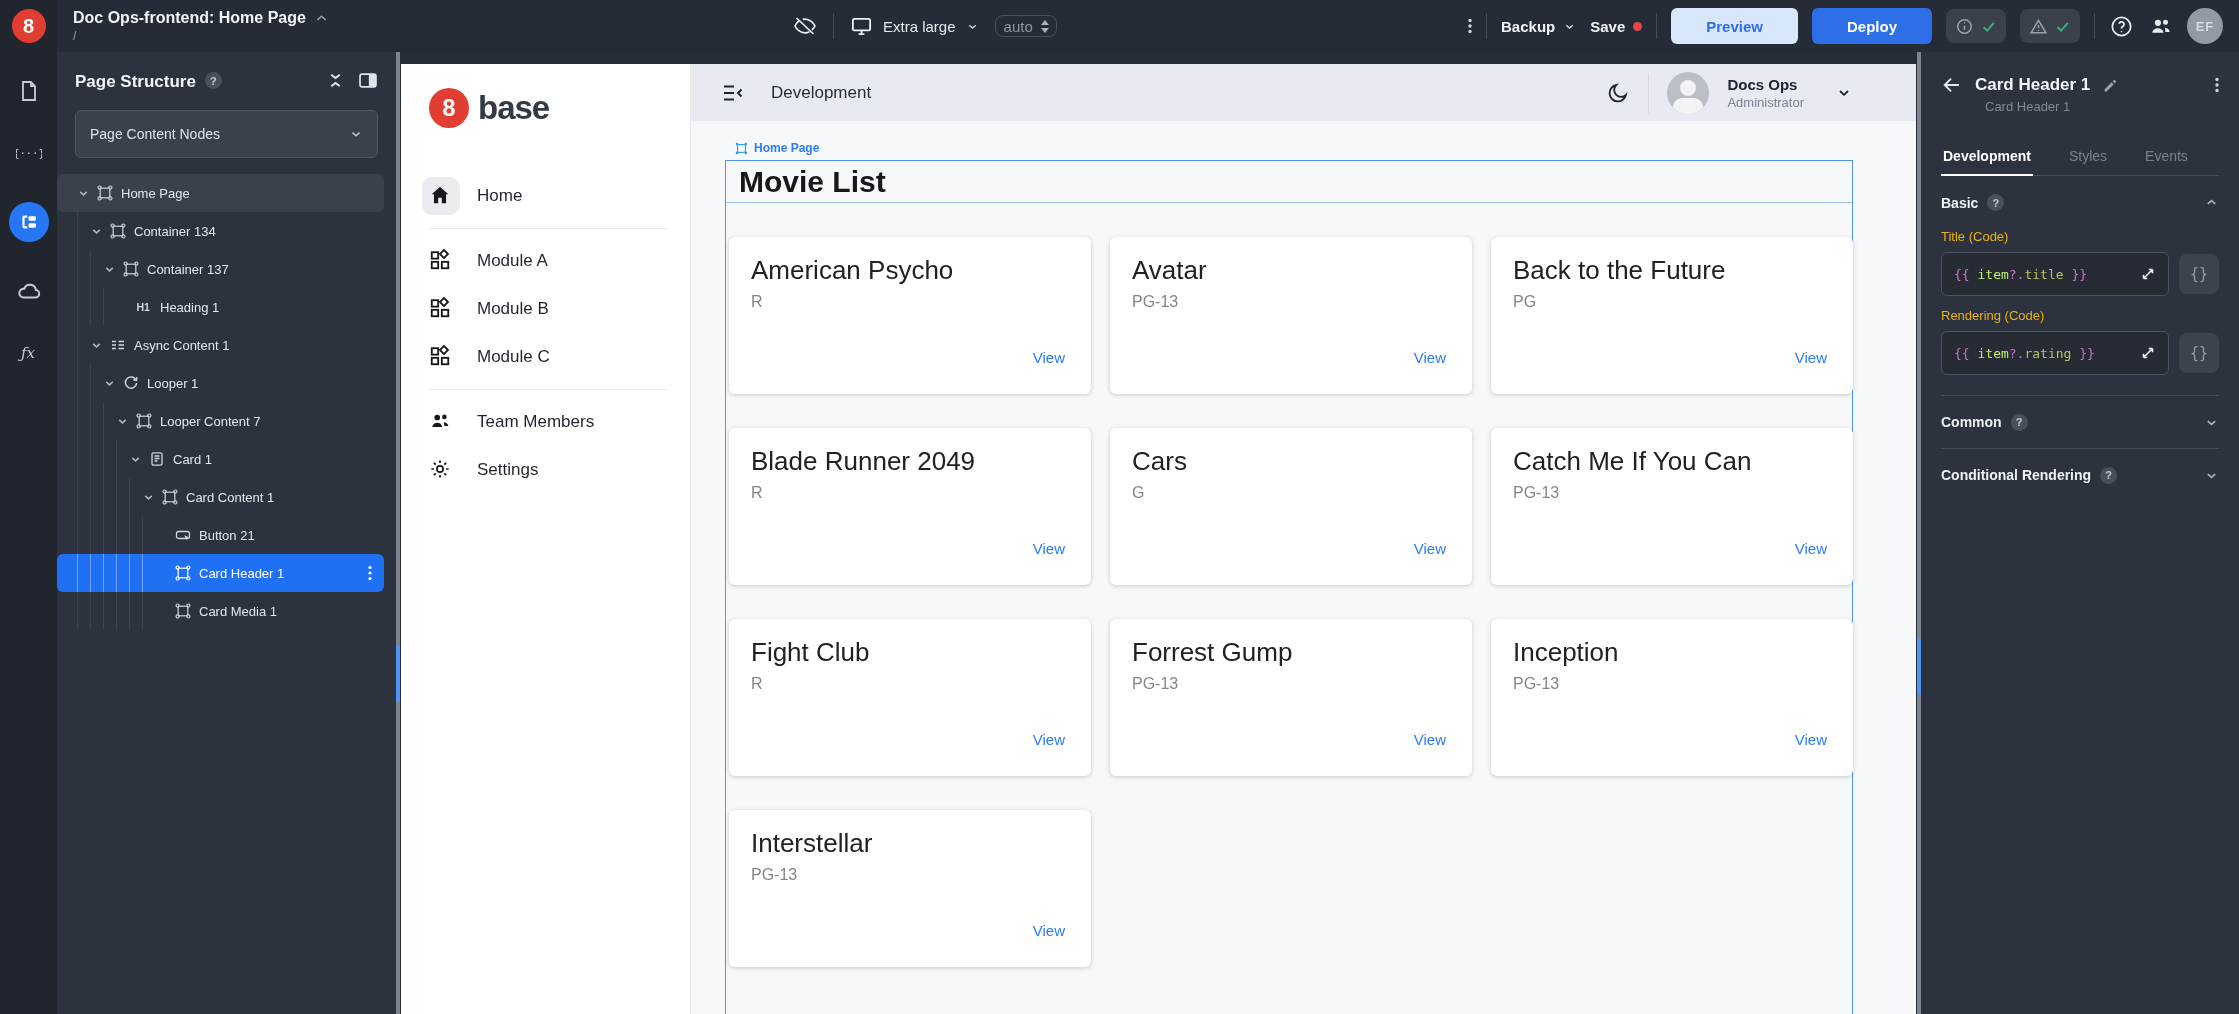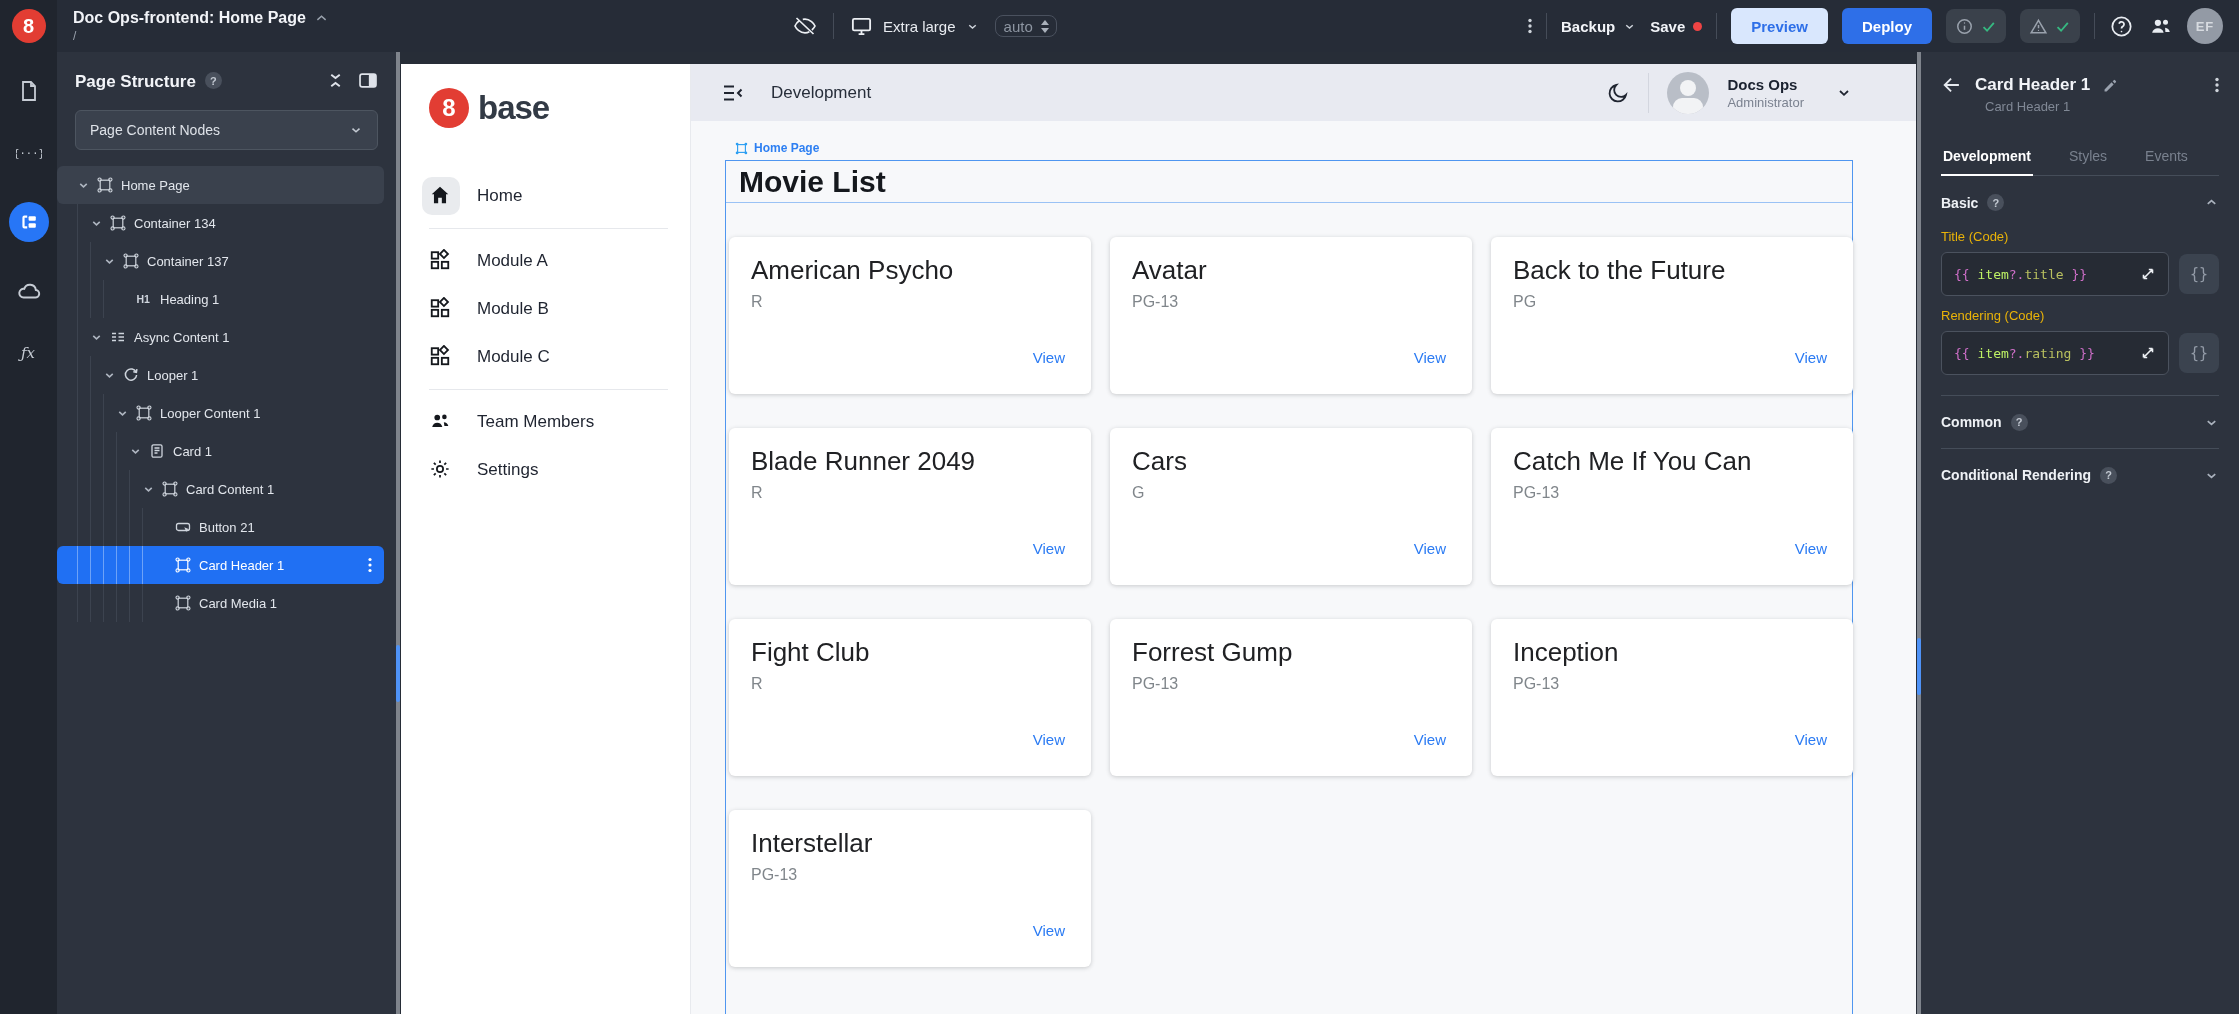--- a/index.html
+++ b/index.html
@@ -19,42 +19,42 @@
   .device-group { display:flex; align-items:center; gap:10px; color:#e8ebf0; font-size:15px; }
   .auto-box { width:62px; height:22px; border:1px solid #4a515e; border-radius:8px; display:flex; align-items:center; padding:0 8px; gap:8px; }
   .auto-box .val { color:#8d95a1; font-size:15px; flex:1; }
   .stepper { display:flex; flex-direction:column; gap:3px; }
   .stepper i { width:0; height:0; border-left:4px solid transparent; border-right:4px solid transparent; display:block; }
   .step-up { border-bottom:5px solid #aab1bb; }
   .step-down { border-top:5px solid #aab1bb; }
   .hdr-right { position:absolute; right:16px; top:0; height:52px; display:flex; align-items:center; gap:14px; }
   .hdr-btn-text { color:#f2f4f8; font-size:15px; font-weight:bold; display:flex; align-items:center; gap:8px; }
   .save-dot { width:9px; height:9px; border-radius:50%; background:#ef4444; display:inline-block; }
-  .btn { height:36px; border:none; border-radius:6px; font-family:inherit; font-size:15px; font-weight:bold; padding:0 20px; cursor:pointer; }
+  .btn { height:36px; border:none; border-radius:6px; font-family:inherit; font-size:15px; font-weight:bold; padding:0 35px; cursor:pointer; }
   .btn-preview { background:#d9e7fd; color:#2e6fe8; }
   .btn-deploy { background:#2e6fe8; color:#fff; }
   .status-pill { height:34px; background:#3a414b; border-radius:8px; display:flex; align-items:center; gap:6px; padding:0 9px; }
   .avatar-ef { width:36px; height:36px; border-radius:50%; background:#939aa5; color:#d7dbe0; font-size:13px; font-weight:bold; display:flex; align-items:center; justify-content:center; letter-spacing:1px; }
   .icon-btn { background:none; border:none; padding:0; cursor:pointer; display:flex; align-items:center; }
 
   
   .workspace { display:flex; height:962px; }
 
   
   .rail { width:57px; background:#20252e; flex:none; display:flex; flex-direction:column; align-items:center; padding-top:26px; gap:36px; }
   .rail-item { width:26px; height:26px; display:flex; align-items:center; justify-content:center; cursor:pointer; }
   .rail-active { width:40px; height:40px; border-radius:50%; background:#2776f6; display:flex; align-items:center; justify-content:center; cursor:pointer; }
 
   
   .structure { width:339px; background:#2d333e; flex:none; padding:20px 0 0 0; position:relative; }
   .sp-title-row { display:flex; padding:0 18px; margin-bottom:18px; }
   .sp-title { color:#f2f4f8; font-size:17px; font-weight:bold; }
   .help-badge { width:17px; height:17px; border-radius:50%; background:#49505c; color:#c3c9d2; font-size:11px; font-weight:bold; display:flex; align-items:center; justify-content:center; margin-left:9px; }
   .sp-icons { margin-left:auto; display:flex; gap:14px; color:#dfe3ea; }
-  .sp-select { margin:0 18px 16px 18px; height:40px; background:#3a414d; border:1px solid #4d5560; border-radius:6px; display:flex; align-items:center; padding:0 14px; color:#dee2e8; font-size:14px; cursor:pointer; }
+  .sp-select { margin:0 18px 16px 18px; height:48px; background:#3a414d; border:1px solid #4d5560; border-radius:6px; display:flex; align-items:center; padding:0 14px; color:#dee2e8; font-size:14px; cursor:pointer; }
   .sp-select .chev { margin-left:auto; color:#c3c9d2; }
   .tree { }
   .tree-row { height:38px; display:flex; align-items:center; padding-left:20px; margin-right:12px; color:#e2e6ec; font-size:13px; cursor:pointer; border-radius:6px; position:relative; }
   .tree-row .guide { width:13px; align-self:stretch; border-left:1px solid #3c434f; flex:none; }
   .tree-row .tchev { width:14px; margin-right:6px; color:#aeb5c0; flex:none; }
   .tree-row .ticon { width:16px; height:16px; margin-right:8px; color:#cfd5dd; flex:none; }
   .tree-row.highlight { background:#3a414d; }
   .tree-row.selected { background:#2070f3; color:#fff; }
   .tree-row.selected .ticon { color:#fff; }
   .tree-row.selected .guide { border-left-color:rgba(255,255,255,.35); }
@@ -413,21 +413,21 @@
           </span>
           <span class="ticon">
             <svg viewBox="0 0 16 16" width="16" height="16">
               <rect x="3.2" y="3.2" width="9.6" height="9.6" fill="none" stroke="currentColor" stroke-width="1.2"></rect>
               <circle cx="2.6" cy="2.6" r="1.6" fill="none" stroke="currentColor" stroke-width="1.1"></circle>
               <circle cx="13.4" cy="2.6" r="1.6" fill="none" stroke="currentColor" stroke-width="1.1"></circle>
               <circle cx="2.6" cy="13.4" r="1.6" fill="none" stroke="currentColor" stroke-width="1.1"></circle>
               <circle cx="13.4" cy="13.4" r="1.6" fill="none" stroke="currentColor" stroke-width="1.1"></circle>
             </svg>
           </span>
-          <span>Looper Content 1</span>
+          <span>Looper Content 7</span>
         </div>
         <div class="tree-row">
           <i class="guide"></i>
           <i class="guide"></i>
           <i class="guide"></i>
           <i class="guide"></i>
           <span class="tchev">
             <svg viewBox="0 0 16 16" width="13" height="13" fill="none" stroke="currentColor" stroke-width="2">
               <path d="M4 6l4 3.6L12 6"></path>
             </svg>

